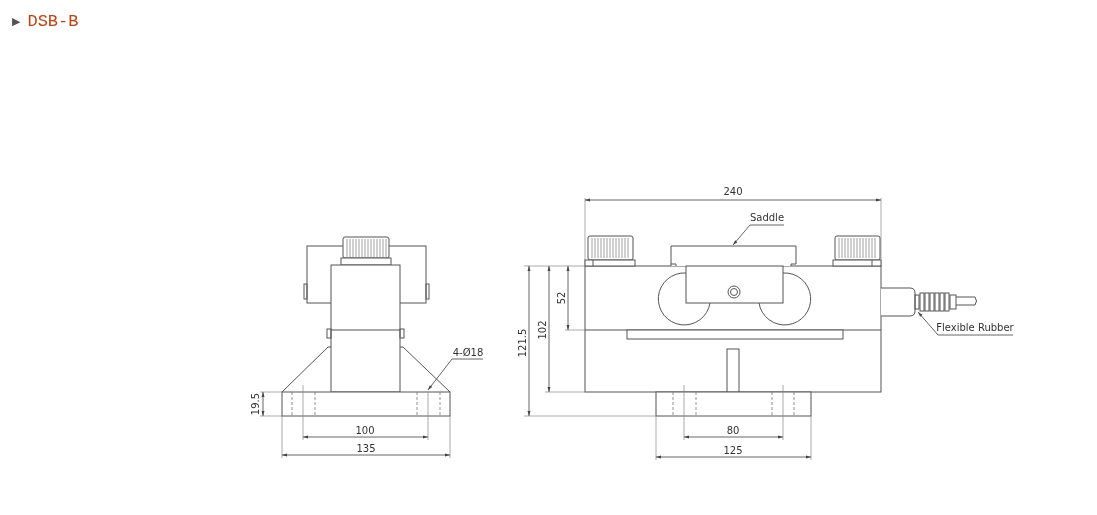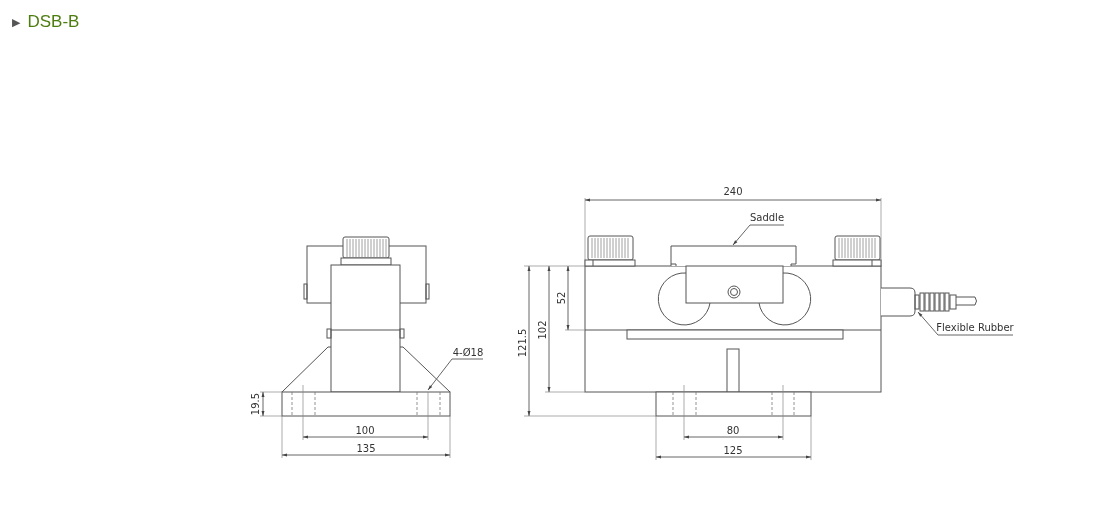--- a/index.html
+++ b/index.html
@@ -1,19 +1,19 @@
 <!DOCTYPE html>
 <html><head>
 <meta charset="utf-8">
 <style>
   html, body { margin:0; padding:0; background:#ffffff; }
   body { width:1097px; height:515px; position:relative; overflow:hidden; font-family:"Liberation Sans", sans-serif; }
   .heading { position:absolute; left:12px; top:12px; display:flex; align-items:center; gap:7px; color:#555555; }
   .heading .tri { font-size:11px; color:#555; line-height:1; }
-  .heading .title { font-size:17px; font-family:Liberation Sans, sans-serif; color:#4d7c0f; }
+  .heading .title { font-size:17px; font-family:Liberation Mono, monospace; color:#c2410c; }
   svg { position:absolute; left:0; top:0; }
   svg text { font-family:"DejaVu Sans", sans-serif; font-size:10px; fill:#333; }
 </style>
 </head>
 <body>
 
 <div class="heading">
   <span class="tri">▶</span>
   <span class="title">DSB-B</span>
 </div>

